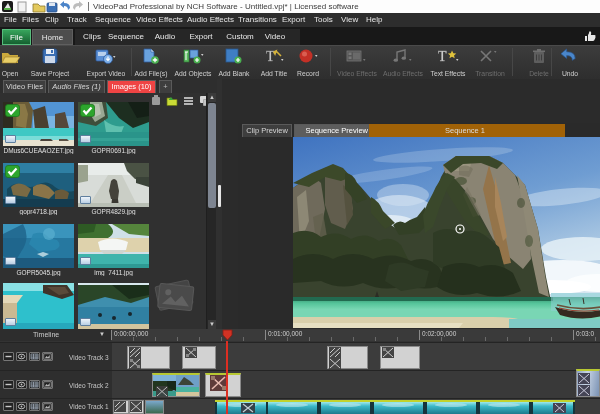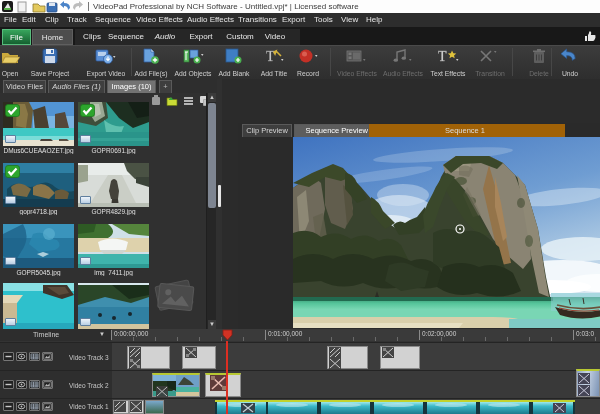--- a/index.html
+++ b/index.html
@@ -21,21 +21,21 @@
 #toolbar{left:0;top:45px;width:600px;height:34px;background:linear-gradient(#3c3c3c,#2e2e2e);border-top:1px solid #4a4a4a;}
 .tbtn{position:absolute;top:0;height:34px;text-align:center;}
 .tbtn .lbl{position:absolute;left:0;right:0;bottom:2px;font-size:6.8px;color:#d0d0d0;white-space:nowrap;}
 .tbtn.dim .lbl{color:#6e6e6e;}
 .tbtn svg{position:absolute;top:3px;left:50%;transform:translateX(-50%);}
 .tsep{position:absolute;top:3px;width:1px;height:28px;background:#1e1e1e;border-right:1px solid #474747;}
 
 #media{left:0;top:79px;width:217px;height:250px;background:#303030;}
 #mediatabs{left:0;top:0;width:217px;height:14px;background:#2e2e2e;}
 .mtab{position:absolute;top:1px;height:13px;background:#3e3e3e;border:1px solid #5a5a5a;border-bottom:none;color:#d5d5d5;font-size:7.5px;text-align:center;line-height:12px;}
-.mtab.act{background:#737373;color:#fff;}
+.mtab.act{background:#ef4444;color:#fff;}
 .thumbcell{position:absolute;width:71px;height:44px;background:#222;overflow:hidden;}
 .fname{position:absolute;width:75px;text-align:center;font-size:6.5px;color:#e0e0e0;white-space:nowrap;overflow:hidden;}
 .chk{position:absolute;left:2px;top:2px;width:15px;height:13px;}
 .badge{position:absolute;left:2px;bottom:3px;width:11px;height:8px;background:linear-gradient(#eef4fa,#b9cfe4);border:1px solid #5f7f9f;border-radius:1px;}
 
 #preview{left:238px;top:79px;width:378px;height:250px;background:#2a2a2a;margin-top:44px;}
 .ptab{position:absolute;top:1px;height:13px;background:#3e3e3e;border:1px solid #5a5a5a;border-bottom:none;color:#d5d5d5;font-size:7.5px;text-align:center;line-height:12px;}
 .ptab.act{background:#5d5d5d;color:#fff;}
 #seqbar{left:131px;top:1px;width:196px;height:13px;background:#a16207;color:#ddd;font-size:7.5px;line-height:13px;}
 #vidwrap{left:55px;top:14px;width:323px;height:191px;background:#111;}
@@ -71,40 +71,40 @@
   <rect x="47" y="3" width="10" height="9" rx="1" fill="#3b6fb4" stroke="#2a4f86" stroke-width="0.8"></rect>
   <rect x="49" y="3" width="6" height="3" fill="#dfe7f2"></rect>
   <path d="M70 8 q0 -5 -6 -5 l0 -2 -4 3.5 4 3.5 0 -2 q4 0 4 4 z" fill="#4a83c8"></path>
   <path d="M73 8 q0 -5 6 -5 l0 -2 4 3.5 -4 3.5 0 -2 q-4 0 -4 4 z" fill="#bcbcbc"></path>
   <rect x="88" y="2" width="1" height="9" fill="#777"></rect>
 </svg>
 <span class="abs" id="titletext">VideoPad Professional by NCH Software - Untitled.vpj* | Licensed software</span>
 
 <div class="abs" id="menubar">
   <span style="left:4px">File</span>
-      <span style="left:22px">Edit</span>
+      <span style="left:22px">Files</span>
       <span style="left:45px">Clip</span>
   <span style="left:67px">Track</span>
       <span style="left:95px">Sequence</span>
       <span style="left:136px">Video Effects</span>
   <span style="left:187px">Audio Effects</span>
       <span style="left:238px">Transitions</span>
       <span style="left:282px">Export</span>
   <span style="left:314px">Tools</span>
       <span style="left:341px">View</span>
       <span style="left:366px">Help</span>
 </div>
 
 <div class="abs" id="tabrow"></div>
 <div class="abs" id="tabstrip"></div>
 <div class="rtab" id="tab-file">File</div>
 <div class="rtab" id="tab-home">Home</div>
 <div class="rtab" style="left:76px;width:32px;">Clips</div>
 <div class="rtab" style="left:108px;width:34px;">Sequence</div>
-<div class="rtab" style="left:150px;width:30px;font-style:italic;">Audio</div>
+<div class="rtab" style="left:150px;width:30px;">Audio</div>
 <div class="rtab" style="left:186px;width:30px;">Export</div>
 <div class="rtab" style="left:225px;width:30px;">Custom</div>
 <div class="rtab" style="left:258px;width:34px;">Video</div>
 <svg class="abs" style="left:583px;top:30px" width="13" height="13">
       <path d="M2 6 h2 v5 h-2 z M5 11 h5 q1.5 0 1.5 -1.4 q0.9 -0.4 0.6 -1.6 q0.8 -0.6 0.3 -1.6 q0.6 -1.4 -1 -1.4 h-3.5 q0.8 -2.8 -0.3 -3.6 q-1.1 -0.7 -1.4 0.7 q-0.3 1.8 -1.2 2.9 z" fill="#e8e8e8"></path>
     </svg>
 
 <div class="abs" id="toolbar"></div>
 <div id="toolbtns" class="abs" style="left:0;top:45px;width:600px;height:34px;">
 <div class="tbtn" style="left:-6px;width:32px;">

